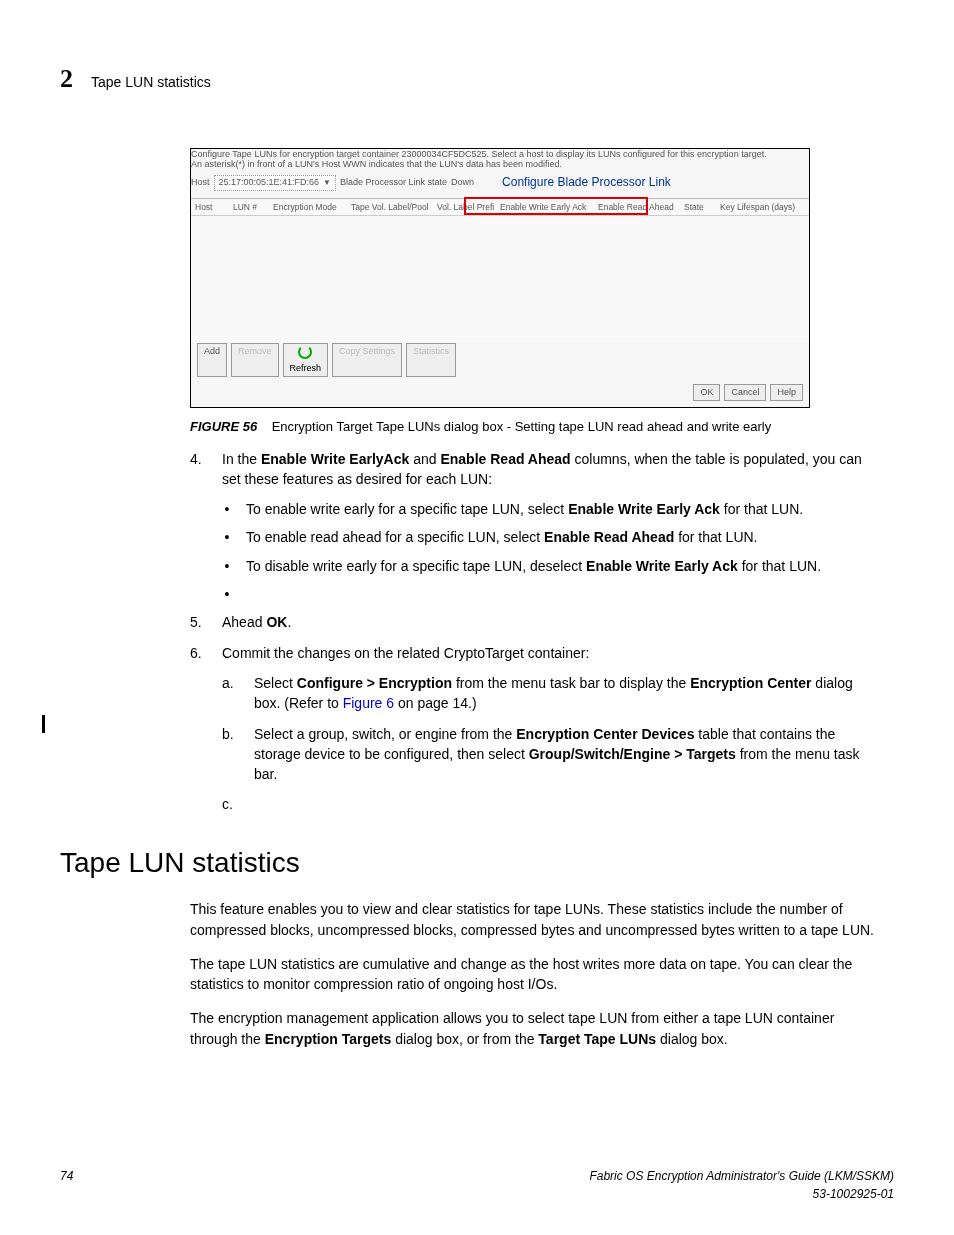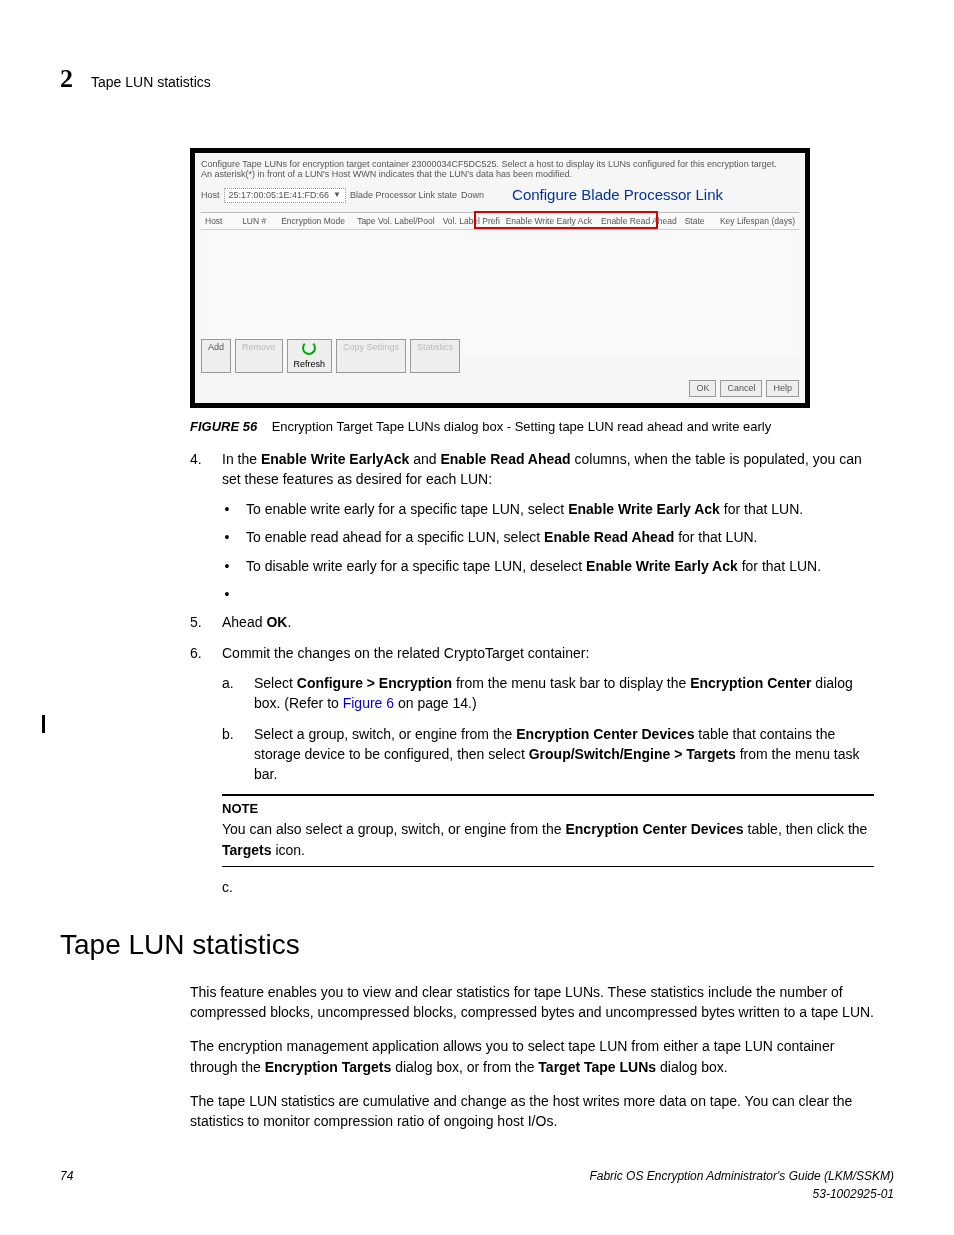--- a/index.html
+++ b/index.html
@@ -33,35 +33,35 @@
   }
   .running-head {
     font-size: 14px;
     color: #000;
   }
   .content-col {
     margin-left: 130px;
     margin-right: 20px;
   }
   .figure-img {
-    border: 5px solid #000000;
+    border: 1px solid #000000;
     background: #f6f6f6;
     width: 620px;
     height: 260px;
     position: relative;
     font-size: 9px;
     color: #555;
     box-sizing: border-box;
-    padding: 6px;
+    padding: 0;
   }
   .fig-desc { font-size: 9px; color:#555; line-height:1.2; }
   .fig-row { display:flex; align-items:center; gap:4px; margin-top:4px; }
   .fig-dd { border:1px dotted #999; padding:0 4px; background:#fff; font-size:9px; display:flex; align-items:center; gap:4px;justify-content:space-between; }
   .fig-lbl { font-size:9px; }
-  .fig-link { color:#003399; font-size:15px; }
+  .fig-link { color:#003399; font-size:12px; }
   .fig-table {
     margin-top:6px;
     border-top:1px solid #bbb;
     background:#f9f9f9;
     height:145px;
     width:100%;
     box-sizing:border-box;
     font-size:8.5px;
     color:#555;
     position:relative;
@@ -221,45 +221,37 @@
         </span>
       </div>
 
       <div class="alpha-item">
         <span class="alpha-letter">b.</span>
         <span>
           <span>Select a group, switch, or engine from the </span><span class="bold">Encryption Center Devices</span><span> table that contains the storage device to be configured, then select </span><span class="bold">Group/Switch/Engine &gt; Targets</span><span> from the menu task bar.</span>
         </span>
       </div>
 
-      <div class="note-box">
-        <div class="note-rule-top"></div>
-        <div class="note-label">NOTE</div>
-        <div>
-          <span>You can also select a group, switch, or engine from the </span><span class="bold">Encryption Center Devices</span><span> table, then click the </span><span class="bold">Targets</span><span> icon.</span>
-        </div>
-        <div class="note-rule-bot"></div>
-      </div>
 
       <div class="alpha-item">
         <span class="alpha-letter">c.</span>
       </div>
     </div>
   </div>
 
   <div class="change-bar" style="top:715px;"></div>
 
   <h1 class="section-head">Tape LUN statistics</h1>
 
   <div class="content-col">
     <p class="body-p">This feature enables you to view and clear statistics for tape LUNs. These statistics include the number of compressed blocks, uncompressed blocks, compressed bytes and uncompressed bytes written to a tape LUN.</p>
+    <p class="body-p">The tape LUN statistics are cumulative and change as the host writes more data on tape. You can clear the statistics to monitor compression ratio of ongoing host I/Os.</p>
     <p class="body-p">
       <span>The encryption management application allows you to select tape LUN from either a tape LUN container through the </span><span class="bold">Encryption Targets</span><span> dialog box, or from the </span><span class="bold">Target Tape LUNs</span><span> dialog box.</span>
     </p>
-    <p class="body-p">The tape LUN statistics are cumulative and change as the host writes more data on tape. You can clear the statistics to monitor compression ratio of ongoing host I/Os.</p>
   </div>
 
   <div class="footer">
     <span class="pn">74</span>
     <span class="footer-right">
       <span>Fabric OS Encryption Administrator's Guide  (LKM/SSKM)</span><br>
       <span>53-1002925-01</span>
     </span>
   </div>
 

